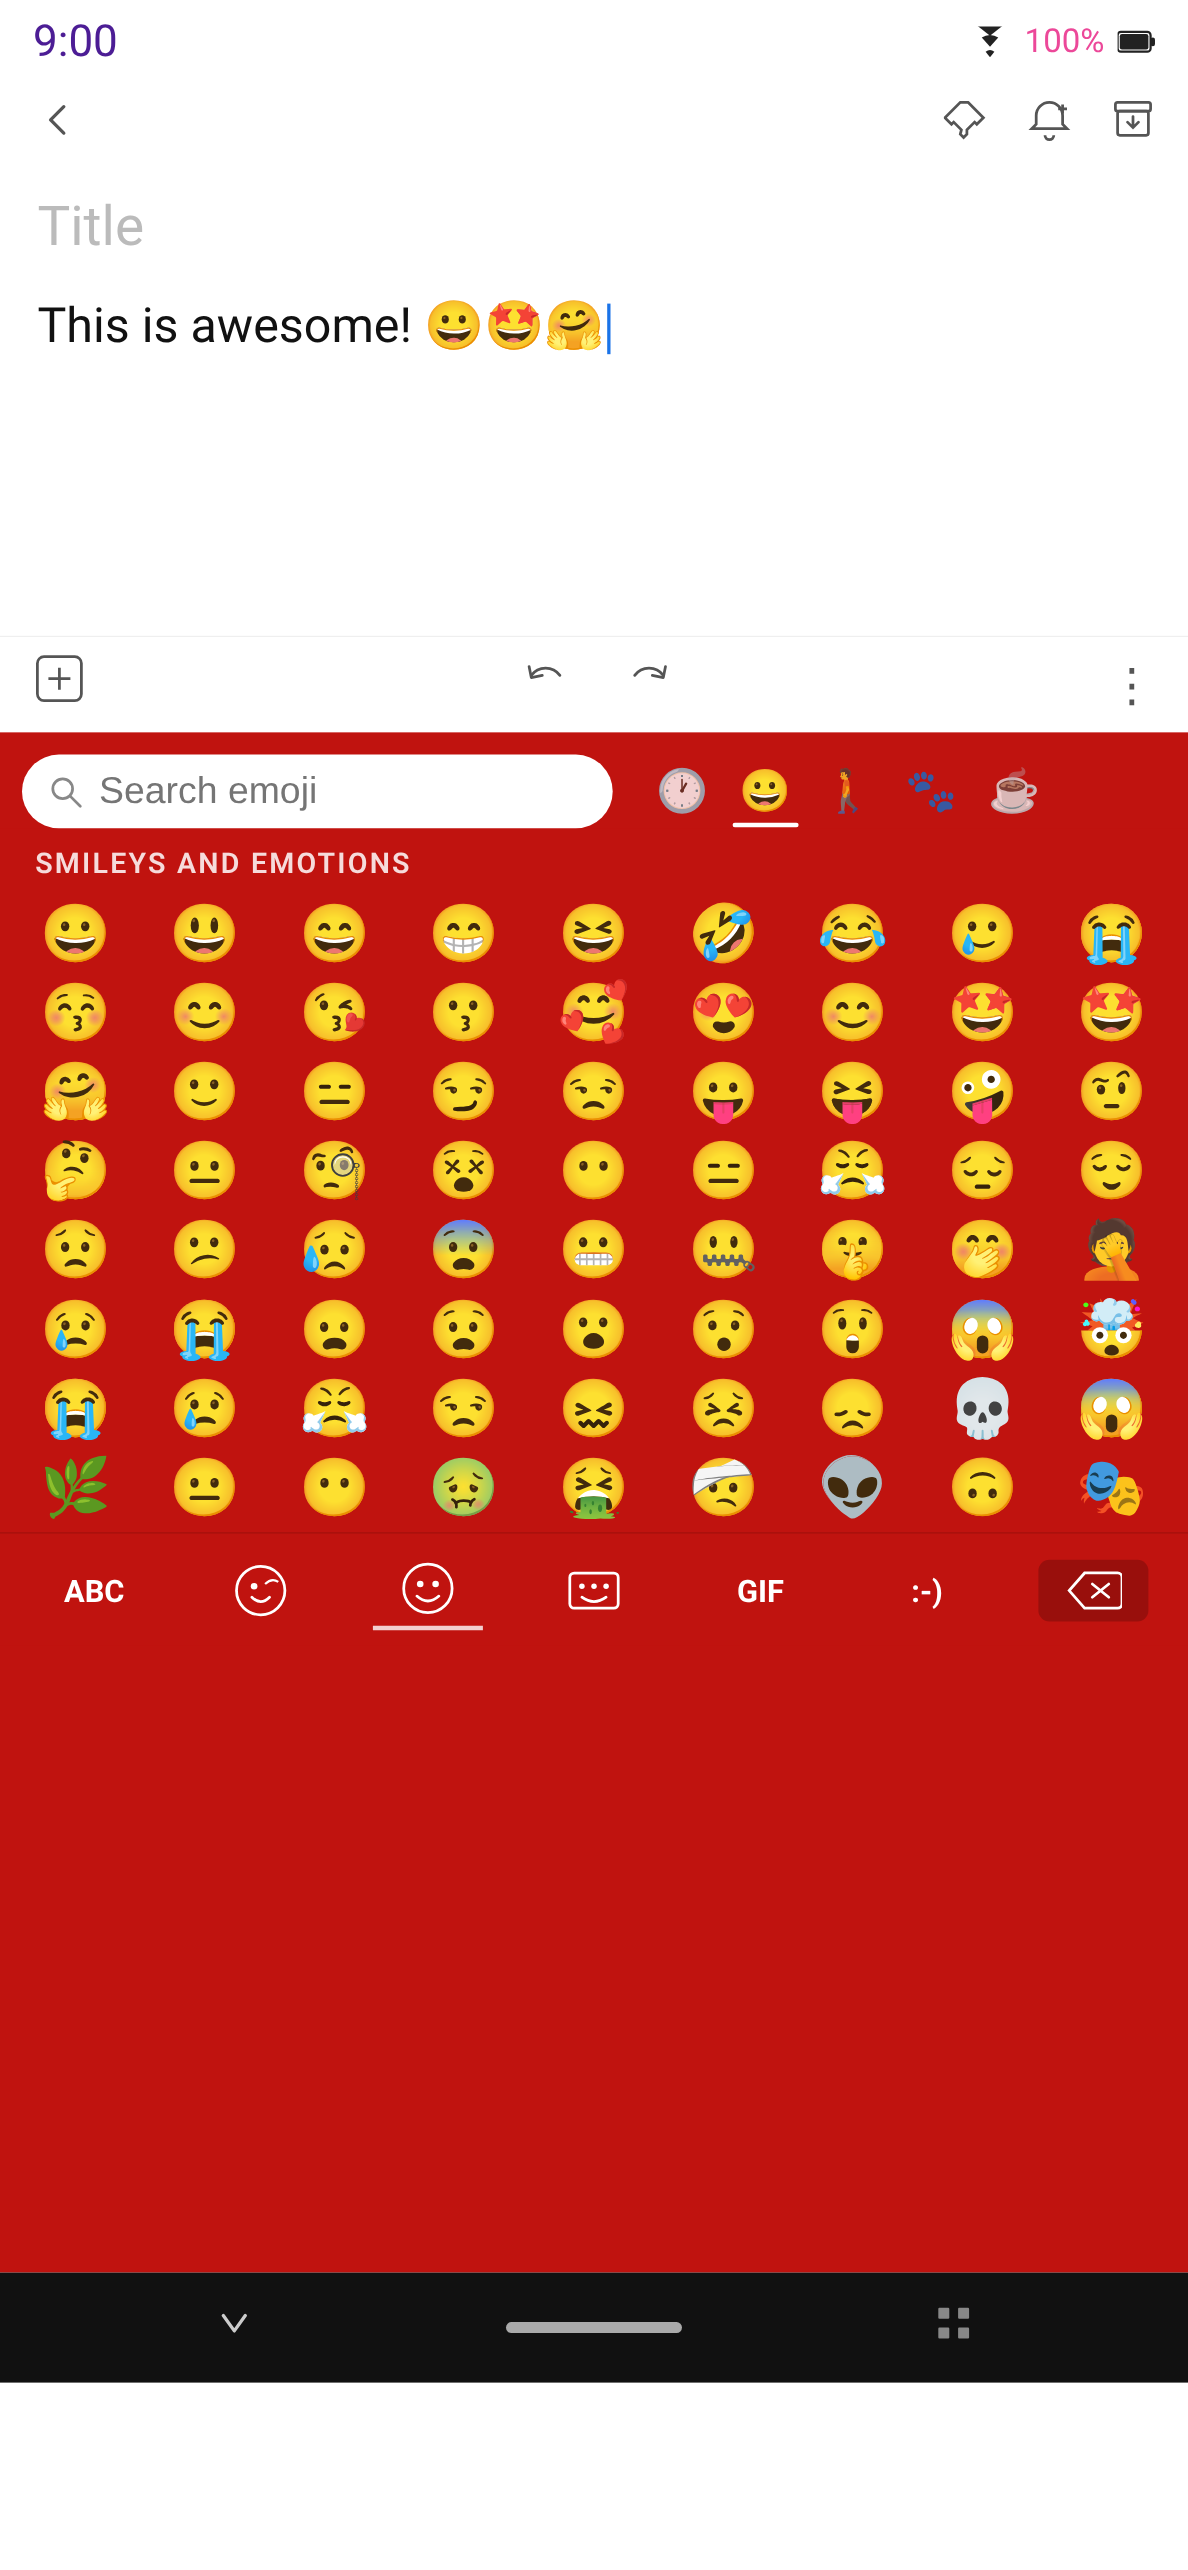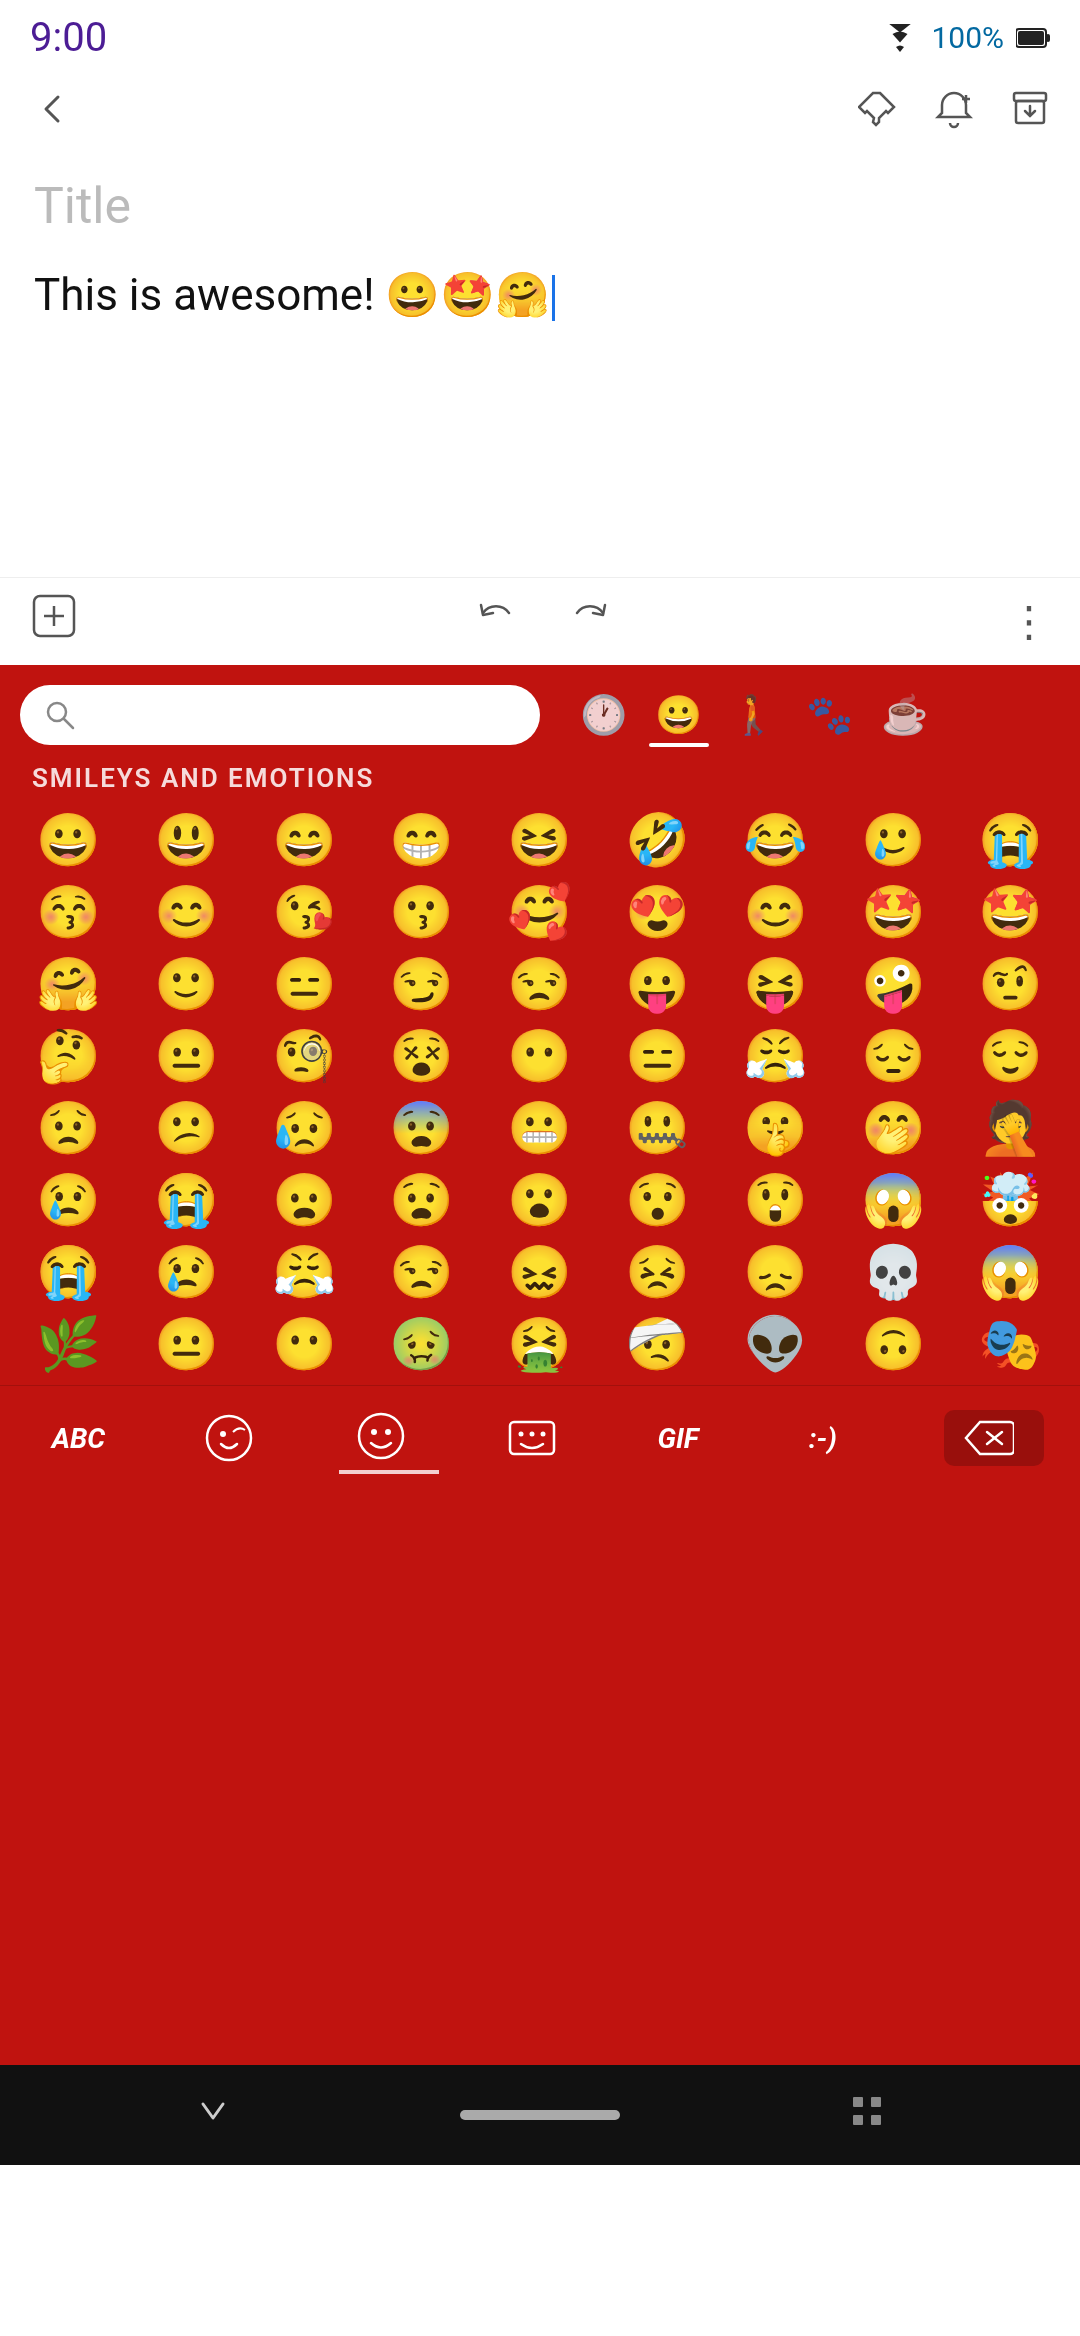--- a/index.html
+++ b/index.html
@@ -25,21 +25,21 @@
       font-weight: 400;
       color: #4c1d95;
     }
     .status-icons {
       display: flex;
       align-items: center;
       gap: 12px;
     }
     .status-icons span {
       font-size: 30px;
-      color: #0369a1;
+      color: #ec4899;
     }
     .battery-text {
       font-size: 28px;
       color: #222;
     }
 
     
     .toolbar {
       display: flex;
       justify-content: space-between;
@@ -203,28 +203,27 @@
       background: #c0130f;
       display: flex;
       align-items: center;
       justify-content: space-around;
       padding: 16px 10px 14px;
       border-top: 1px solid rgba(0,0,0,0.15);
     }
     .kb-btn {
       display: flex;
       flex-direction: column;
-      align-items: flex-start;
+      align-items: center;
       justify-content: center;
       font-size: 32px;
       color: #fff;
       cursor: pointer;
       padding: 8px 16px;
       min-width: 100px;
-      font-style: italic;
     }
     .kb-btn-label {
       font-size: 28px;
       font-weight: 700;
       color: #fff;
     }
     .kb-btn-backspace {
       background: rgba(0,0,0,0.2);
       border-radius: 10px;
       padding: 8px 18px;
@@ -352,20 +351,21 @@
 </div>
 
 <div class="keyboard-area">
 
   <div class="emoji-search-bar">
     <div class="search-input-wrapper">
       <svg width="32" height="32" viewBox="0 0 32 32" fill="none">
         <circle cx="13" cy="13" r="9" stroke="#888" stroke-width="2.5"></circle>
         <line x1="20" y1="20" x2="29" y2="29" stroke="#888" stroke-width="2.5" stroke-linecap="round"></line>
       </svg>
+      <input class="search-input" type="text" readonly="" placeholder="Search emoji" style="">
     </div>
     <div class="category-tabs">
       <div class="cat-tab">🕐</div>
       <div class="cat-tab active">😀</div>
       <div class="cat-tab">🚶</div>
       <div class="cat-tab">🐾</div>
       <div class="cat-tab">☕</div>
     </div>
   </div>
 

